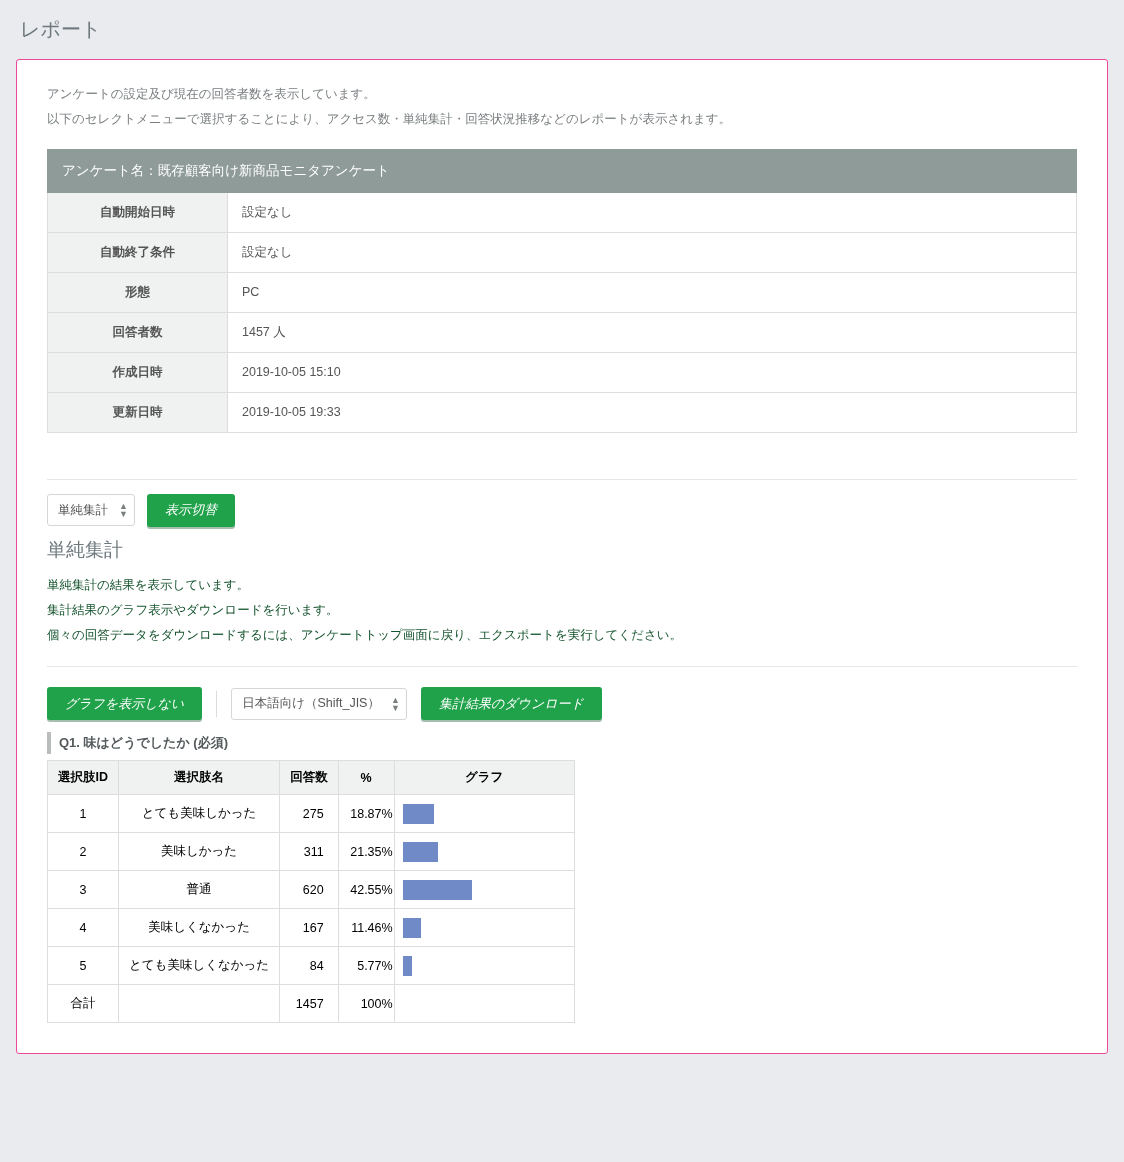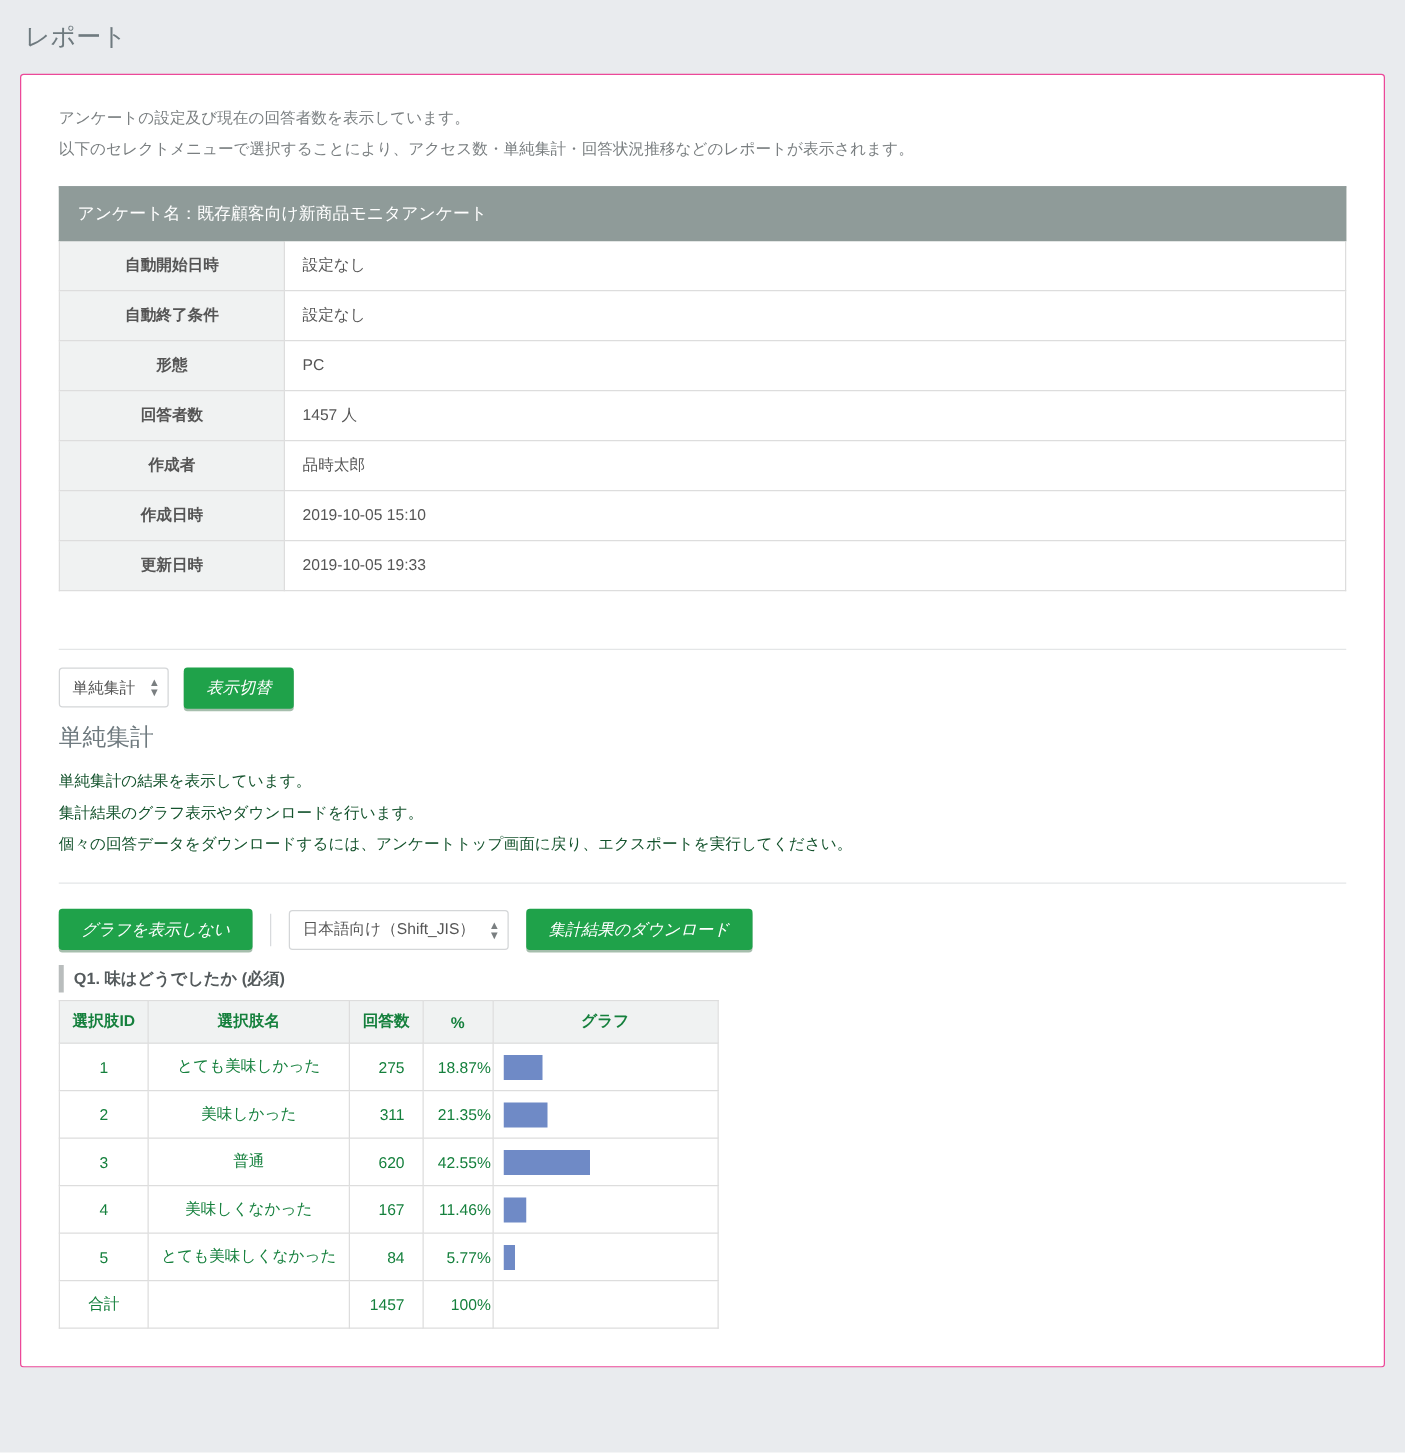--- a/index.html
+++ b/index.html
@@ -146,21 +146,21 @@
     font-size: 13px;
   }
   .answer-count {
     color: #6b6f70;
     font-size: 12px;
     margin-bottom: 8px;
   }
   .result-table {
     border-collapse: collapse;
     font-size: 12.5px;
-    color: #15803d;
+    color: #000000;
   }
   .result-table th {
     background: #f0f2f2;
     border: 1px solid #ddd;
     padding: 8px 10px;
     text-align: center;
     font-weight: 600;
     font-size: 12.5px;
   }
   .result-table td {
@@ -205,24 +205,20 @@
             <td class="label-cell">自動終了条件</td>
             <td class="value-cell">設定なし</td>
           </tr>
           <tr>
             <td class="label-cell">形態</td>
             <td class="value-cell">PC</td>
           </tr>
           <tr>
             <td class="label-cell">回答者数</td>
             <td class="value-cell">1457 人</td>
-          </tr>
-          <tr>
-            <td class="label-cell">作成者</td>
-            <td class="value-cell">品時太郎</td>
           </tr>
           <tr>
             <td class="label-cell">作成日時</td>
             <td class="value-cell">2019-10-05 15:10</td>
           </tr>
           <tr>
             <td class="label-cell">更新日時</td>
             <td class="value-cell">2019-10-05 19:33</td>
           </tr>
         </tbody>

